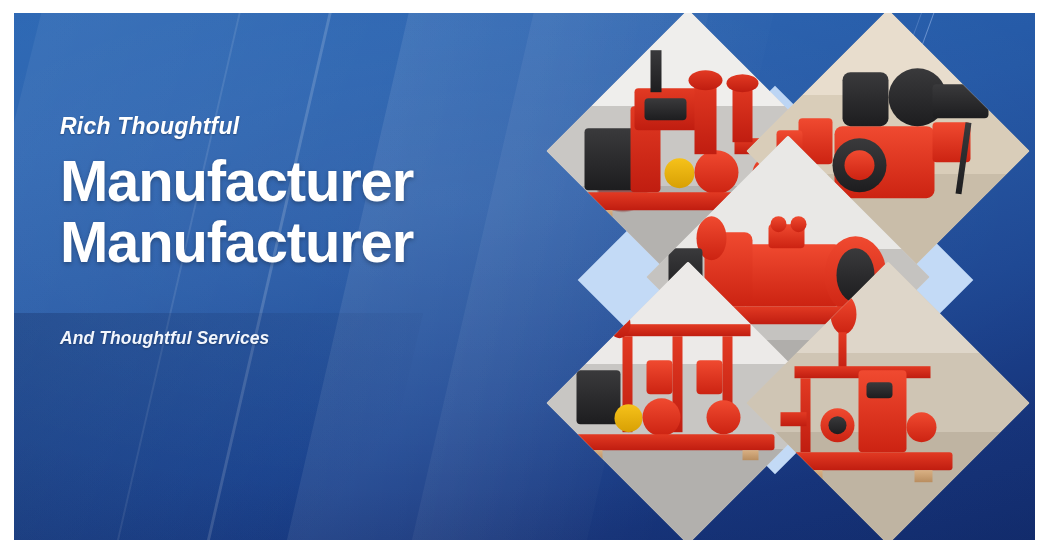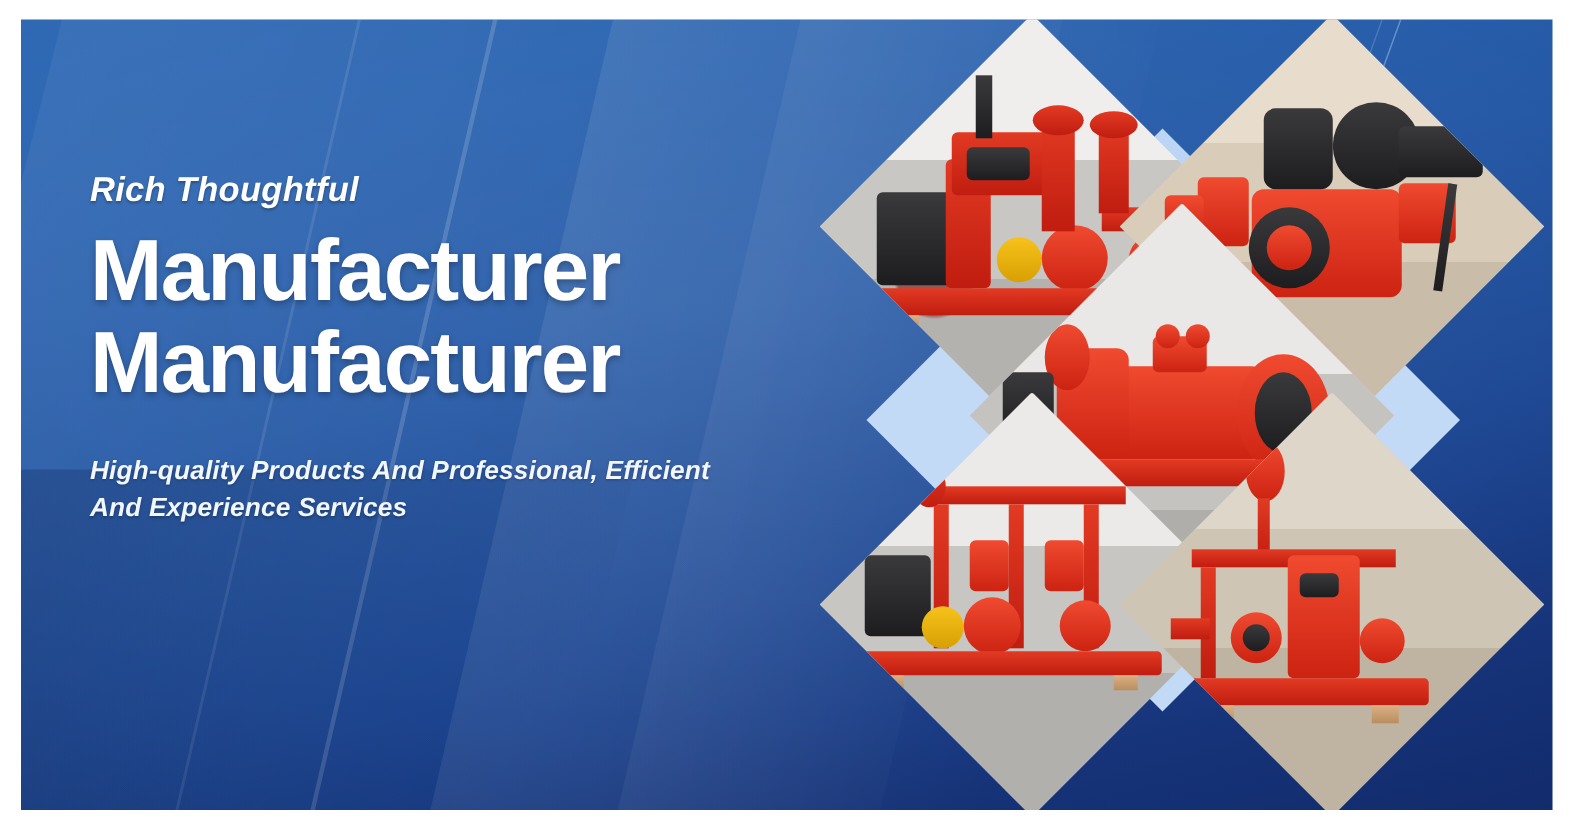--- a/index.html
+++ b/index.html
@@ -188,22 +188,22 @@
   <div class="wedge wedge-h"></div>
   <div class="vignette"></div>
 
   <div class="copy">
     <div class="eyebrow">Rich Thoughtful</div>
     <div class="headline">
       <span class="l1">Manufacturer</span>
       <span class="l2">Manufacturer</span>
     </div>
     <div class="subcopy">
-      <span>High-quality Products And Professional, Efficient</span><br>
-      <span>And Experience Services</span>
+      <br>
+      <span>And Thoughtful Services</span>
     </div>
   </div>
 
   <div id="grid">
 
     <div class="accent" style="left:197px; top:88px;"></div>
     <div class="accent pale" style="left:52px;  top:230px;"></div>
     <div class="accent pale" style="left:343px; top:230px;"></div>
     <div class="accent pale" style="left:197px; top:372px;"></div>
 

